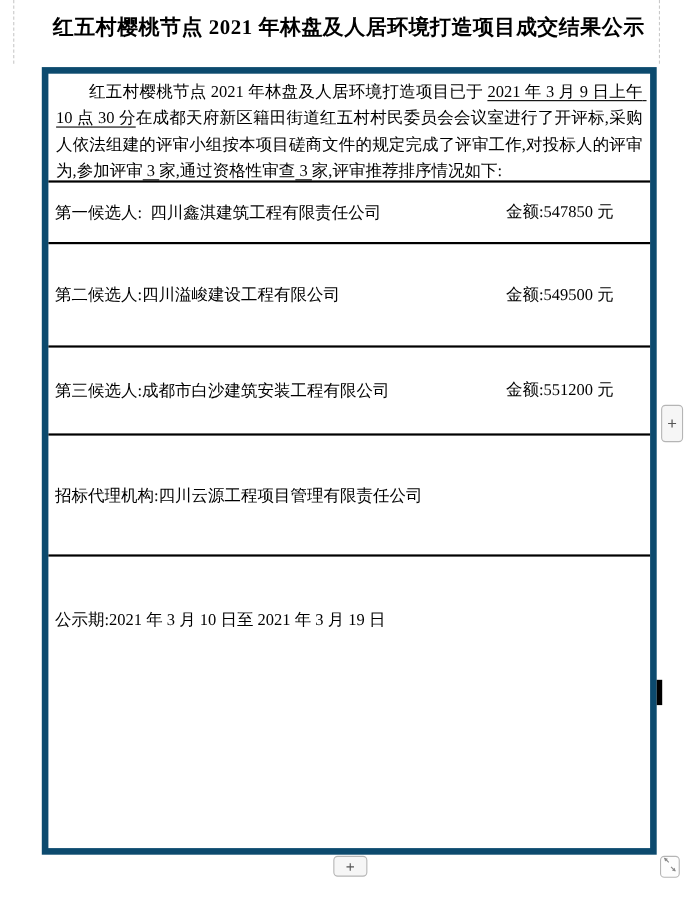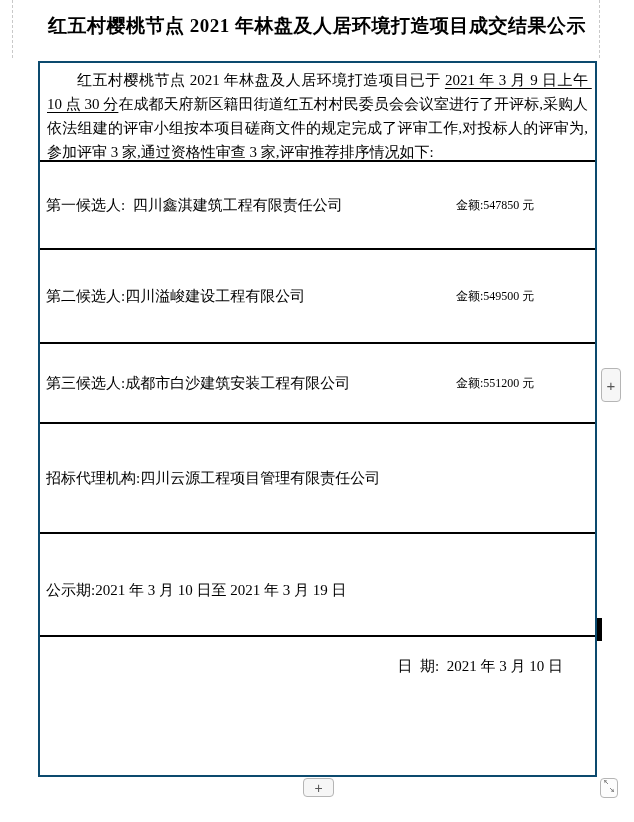--- a/index.html
+++ b/index.html
@@ -25,45 +25,45 @@
     font-size: 19px; font-weight: bold;
     letter-spacing: 0.5px;
     line-height: 26px;
     white-space: nowrap;
   }
 
   
   .doc-table {
     position: absolute; left: 38px; top: 61px;
     width: 559px; height: 716px;
-    border: 2px solid #0c4a6e;
+    border: 6px solid #0c4a6e;
     background: #fff;
   }
   .row { position: relative; width: 100%; border-bottom: 2px solid #000; display: flex; align-items: center; }
   .row:last-child { border-bottom: none; }
   .r1 { height: 99px; display: block; }
-  .r2 { height: 88px; }
+  .r2 { height: 56px; }
   .r3 { height: 94px; }
   .r4 { height: 80px; }
   .r5 { height: 96px; }
   .r6 { height: 110px; }
   .r7 { height: 91px; margin-top: 12px; }
   .r8 { height: 58px; justify-content: flex-end; }
 
   .para {
     padding: 5px 7px 0 7px;
     font-size: 15px; line-height: 24px;
     text-align: justify;
     text-indent: 2em;
     white-space: pre-wrap;
   }
   .u { text-decoration: underline; text-underline-offset: 3px; }
 
   .cell-label { padding-left: 6px; font-size: 15px; white-space: pre-wrap; }
-  .cell-amount { position: absolute; left: 416px; top: 50%; transform: translateY(-50%); font-size: 12px; white-space: pre; }
+  .cell-amount { position: absolute; left: 416px; top: 50%; transform: translateY(-50%); font-size: 15px; white-space: pre; }
   .r8 .cell-label { padding-left: 0; padding-right: 32px; }
 
   
   .btn {
     position: absolute;
     background: #f6f6f6;
     border: 1px solid #b5b5b5;
     border-radius: 4px;
     color: #555;
     display: flex; align-items: center; justify-content: center;
@@ -110,23 +110,20 @@
 
 
     <div class="row r6">
       <span class="cell-label">招标代理机构:四川云源工程项目管理有限责任公司</span>
     </div>
 
     <div class="row r7">
       <span class="cell-label">公示期:2021 年 3 月 10 日至 2021 年 3 月 19 日</span>
     </div>
 
-    <div class="row r8">
-      <span class="cell-label">日  期:  2021 年 3 月 10 日</span>
-    </div>
 
   </div>
 
   <div class="scroll-marker"></div>
 
   <div class="btn side-add">
     <span>+</span>
   </div>
 
   <div class="btn bottom-add">

